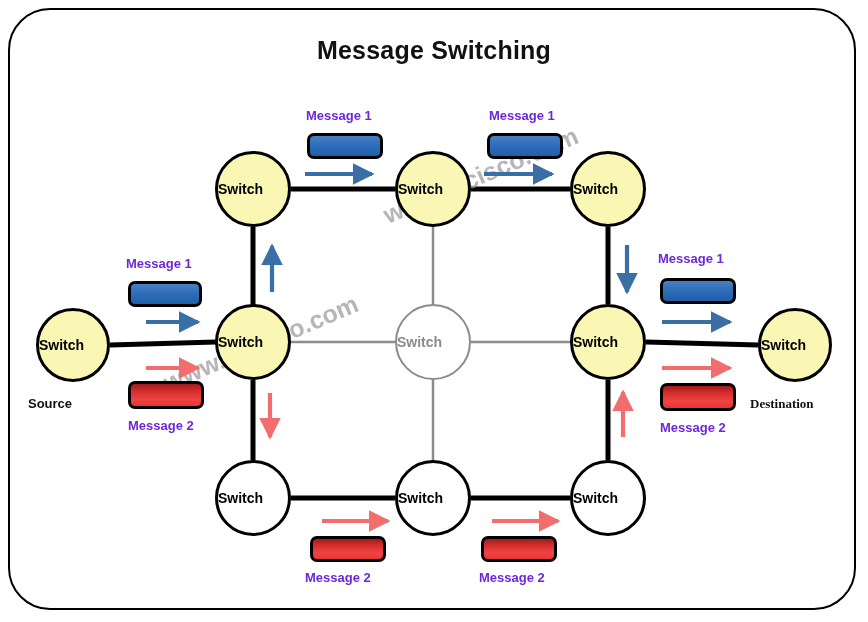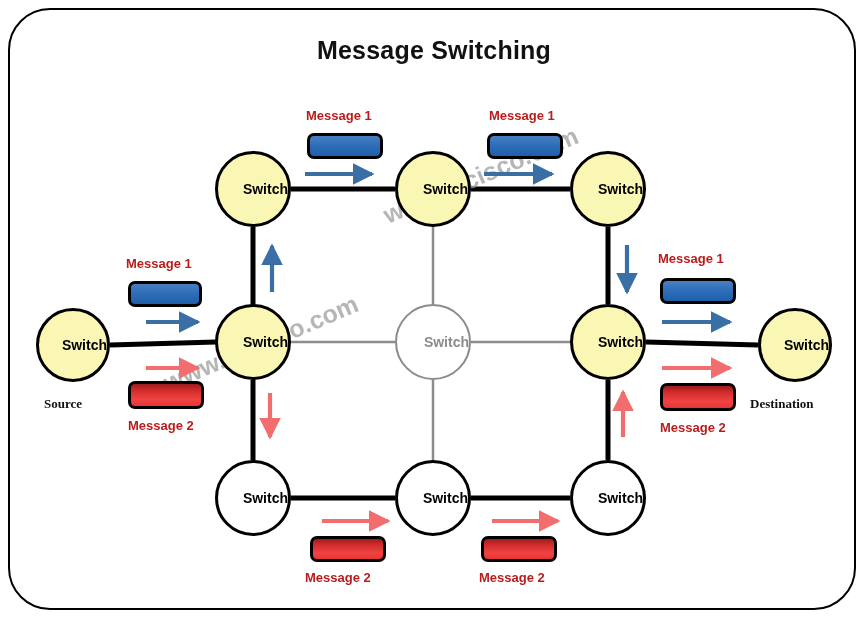--- a/index.html
+++ b/index.html
@@ -54,21 +54,21 @@
   #nodeLayer { z-index: 3; }
   #boxLayer  { z-index: 4; }
 
   
   .node {
     position: absolute;
     border-radius: 50%;
     box-sizing: border-box;
     display: flex;
     align-items: center;
-    justify-content: flex-end;
+    justify-content: flex-start;
     font-size: 14px;
     font-weight: bold;
   }
   .node.yellow {
     background: #FAF6B4;
     border: 3.5px solid #000000;
     color: #000000;
   }
   .node.white {
     background: #ffffff;
@@ -92,21 +92,21 @@
   .pkt.blue {
     background: linear-gradient(180deg, #4a7fc1 0%, #2f6fba 45%, #1f5ea8 100%);
   }
   .pkt.red {
     background: linear-gradient(180deg, #9e1c1c 0%, #d32c2c 30%, #ef4343 70%, #e83434 100%);
   }
   .lbl {
     position: absolute;
     font-size: 13px;
     font-weight: bold;
-    color: #b91c1c;
+    color: #6d28d9;
     white-space: nowrap;
   }
   .endlbl {
     position: absolute;
     font-size: 13px;
     font-weight: bold;
     color: #111111;
     white-space: nowrap;
   }
   .wm-text {
@@ -175,21 +175,21 @@
       </div>
       <div class="node white" style="left: 395px; top: 460px; width: 76px; height: 76px;">
         <span>Switch</span>
       </div>
       <div class="node white" style="left: 570px; top: 460px; width: 76px; height: 76px;">
         <span>Switch</span>
       </div>
       <div class="node yellow" style="left: 758px; top: 308px; width: 74px; height: 74px;">
         <span>Switch</span>
       </div>
-      <div class="endlbl" style="left: 44px; top: 396px; font-family: Liberation Serif, serif;">Source</div>
+      <div class="endlbl" style="left: 28px; top: 396px;">Source</div>
       <div class="endlbl" style="left: 750px; top: 396px; font-family: Liberation Serif, serif;">Destination</div>
     </div>
 
   <svg class="layer" id="arrowLayer" style="z-index:4;">
       <defs>
         <marker id="ah-3A6FA5" markerWidth="6" markerHeight="6" refX="4.6" refY="3" orient="auto" markerUnits="strokeWidth">
           <path d="M0,0.4 L5.2,3 L0,5.6 z" fill="#3A6FA5"></path>
         </marker>
         <marker id="ah-F26D6D" markerWidth="6" markerHeight="6" refX="4.6" refY="3" orient="auto" markerUnits="strokeWidth">
           <path d="M0,0.4 L5.2,3 L0,5.6 z" fill="#F26D6D"></path>

